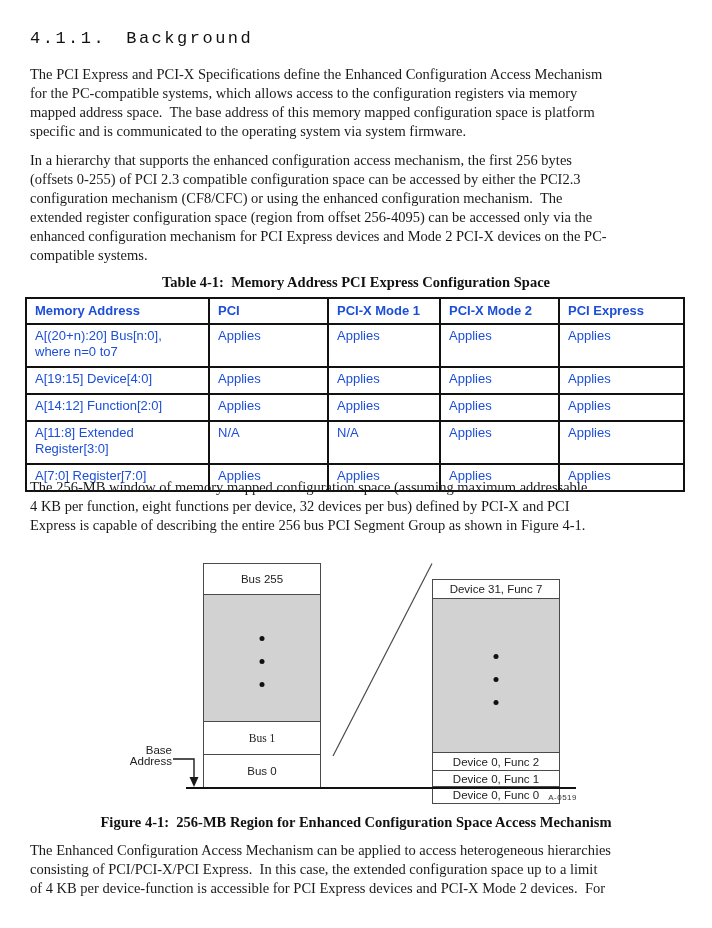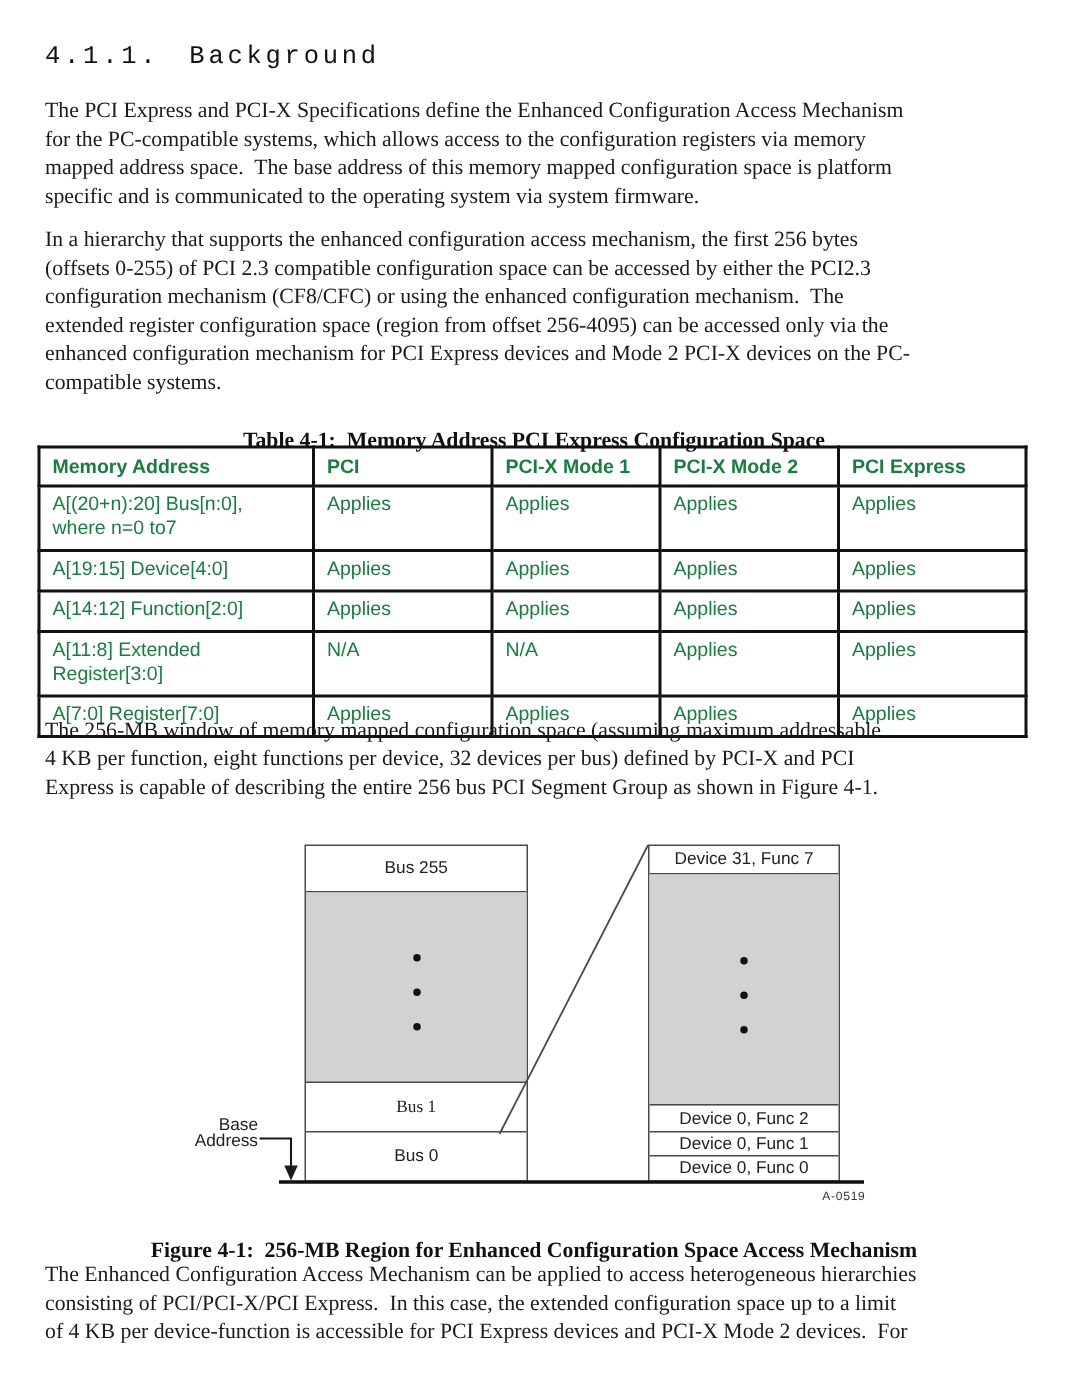--- a/index.html
+++ b/index.html
@@ -19,47 +19,47 @@
   
   .para { position:absolute; left:30px; font-size:14.5px; line-height:19px; }
   .para .line { white-space:pre; }
   #p1 { top:65px; }
   #p2 { top:151px;font-family:Liberation Serif, serif; }
   #p3 { top:478px; }
   #p4 { top:841px; }
   
   .caption {
     position:absolute; left:0; width:712px; text-align:center;
-    font-weight:bold; font-size:14.5px; white-space:pre; color:#111;margin-top:12px;
+    font-weight:bold; font-size:14.5px; white-space:pre; color:#111;
   }
   #table-caption { top:274px; }
   #figure-caption { top:814px; }
   
   table.t41 {
     position:absolute; top:297px; left:25px; width:658px;
     border-collapse:collapse; table-layout:fixed;
-    font-family:"Liberation Sans", sans-serif; font-size:13px; color:#15803d;
+    font-family:"Liberation Sans", sans-serif; font-size:13px; color:#1d4ed8;
   }
   table.t41 th, table.t41 td {
     border:2px solid #111; text-align:left; vertical-align:top;
     padding:3px 8px 6px 8px; white-space:pre-line; line-height:16px;
   }
   table.t41 th { font-weight:bold; padding-top:4px; padding-bottom:4px; }
   
   .figure {
     position:absolute; top:550px; left:0; width:712px; height:262px;
     font-family:"Liberation Sans", sans-serif; font-size:11.5px; color:#222;
   }
   .stack {
     position:absolute; top:13px; height:225px; box-sizing:border-box;
     border:1.3px solid #4a4a4a; display:flex; flex-direction:column;
     background:#ffffff;
   }
-  #bus-stack { left:203px; width:149px;text-align:right; }
-  #device-stack { left:432px; width:128px; }
+  #bus-stack { left:203px; width:118px;text-align:right; }
+  #device-stack { left:432px; width:128px;margin-top:16px; }
   .sect {
     box-sizing:border-box; display:flex; align-items:center; justify-content:center;
     border-bottom:1.3px solid #4a4a4a; flex:0 0 auto; position:relative;
   }
   .sect.last { border-bottom:none; flex:1 1 auto; }
   .sect.gray { background:#d2d2d2; }
   .dot {
     position:absolute; left:50%; transform:translateX(-50%);
     width:5px; height:5px; border-radius:50%; background:#111;
   }

